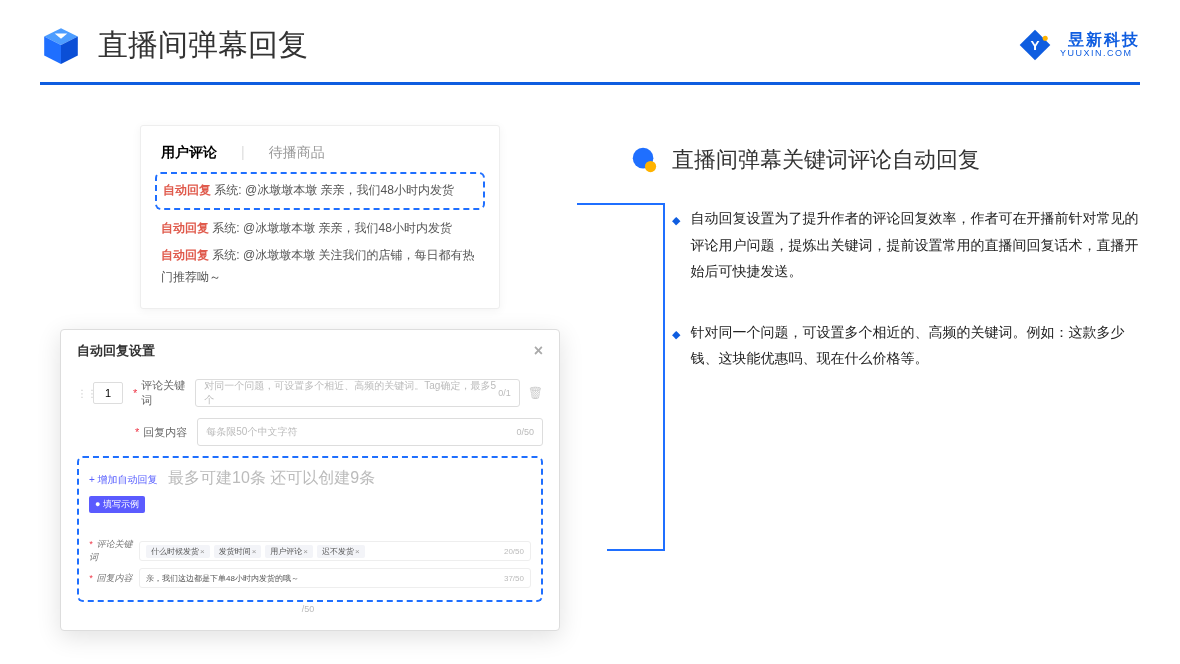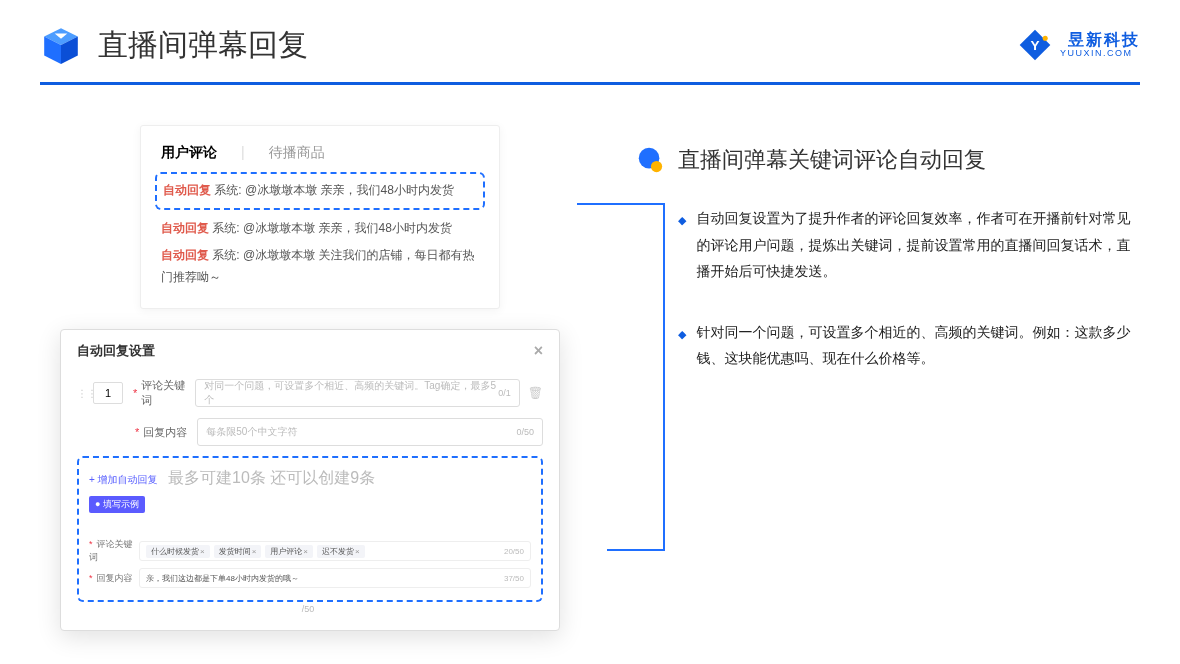--- a/index.html
+++ b/index.html
@@ -11,21 +11,21 @@
   .cube-icon svg { width: 100%; height: 100%; }
   .page-title { font-size: 30px; font-weight: 500; color: #333; }
   .logo { position: absolute; right: 40px; top: 28px; display: flex; align-items: center; }
   .logo-diamond { width: 34px; height: 34px; margin-right: 8px; }
   .logo-text { display: flex; flex-direction: column; line-height: 1.1; }
   .logo-cn { font-size: 16px; font-weight: 700; color: #0f5de0; letter-spacing: 2px; margin-left: 8px; }
   .logo-en { font-size: 9px; color: #0f5de0; letter-spacing: 1.5px; }
   .header-line { height: 3px; background: #0f5de0; margin: 16px 40px 0 40px; }
 
   
-  .main { display: flex; padding: 40px 40px 0 60px; gap: 6px; }
+  .main { display: flex; padding: 40px 40px 0 60px; }
   .left-col { width: 520px; position: relative; }
   .right-col { flex: 1; padding-left: 50px; padding-top: 20px; }
 
   
   .comments-card { width: 360px; margin-left: 80px; background: #fff; border: 1px solid #eee; border-radius: 3px; padding: 18px 20px 14px 20px; box-shadow: 0 2px 10px rgba(0,0,0,0.05); position: relative; }
   .tabs { display: flex; gap: 24px; font-size: 14px; margin-bottom: 14px; }
   .tab-active { font-weight: 700; color: #000; }
   .tab-inactive { color: #999; }
   .comment-line { font-size: 12px; line-height: 1.8; color: #555; margin-bottom: 6px; }
   .auto-reply-tag { color: #e05a4c; font-weight: 700; }
@@ -43,21 +43,21 @@
   .text-input { flex: 1; height: 28px; border: 1px solid #ddd; border-radius: 3px; padding: 0 8px; font-size: 10px; color: #bbb; display: flex; align-items: center; justify-content: space-between; }
   .counter { font-size: 9px; color: #bbb; }
   .trash { color: #ccc; margin-left: 8px; font-size: 12px; }
 
   
   .example-block { border: 2px dashed #1f6fff; border-radius: 6px; padding: 10px 10px 8px 10px; margin-top: 8px; position: relative; }
   .add-link { color: #5960ff; font-size: 10px; margin-bottom: 6px; display: inline-block; }
   .hint { color: #bbb; font-size: 16px; margin-left: 6px; }
   .example-badge { display: inline-block; background: #5b5bff; color: #fff; font-size: 9px; padding: 2px 6px; border-radius: 2px; margin-bottom: 21px; }
   .ex-row { display: flex; align-items: center; margin: 4px 0; font-size: 9px; }
-  .ex-label { color: #777; width: 50px; }
+  .ex-label { color: #777; width: 50px; font-style: italic; }
   .ex-label .dot-red { font-size: 9px; }
   .tag-box { flex: 1; border: 1px solid #eee; border-radius: 3px; padding: 2px 6px; display: flex; align-items: center; gap: 4px; height: 20px; }
   .chip { background: #f3f4f8; color: #555; font-size: 8px; padding: 1px 5px; border-radius: 2px; }
   .chip-x { color: #999; margin-left: 1px; }
   .ex-counter { font-size: 8px; color: #bbb; margin-left: auto; }
   .bottom-counter-row { display:flex; justify-content:center; font-size:9px; color:#bbb; margin-top:2px; padding-right:4px; }
 
   
   .connector { position: absolute; border: 0; }
   .conn-h1 { top: 77px; left: 436px; width: 88px; height: 2px; background:#1f6fff; }

